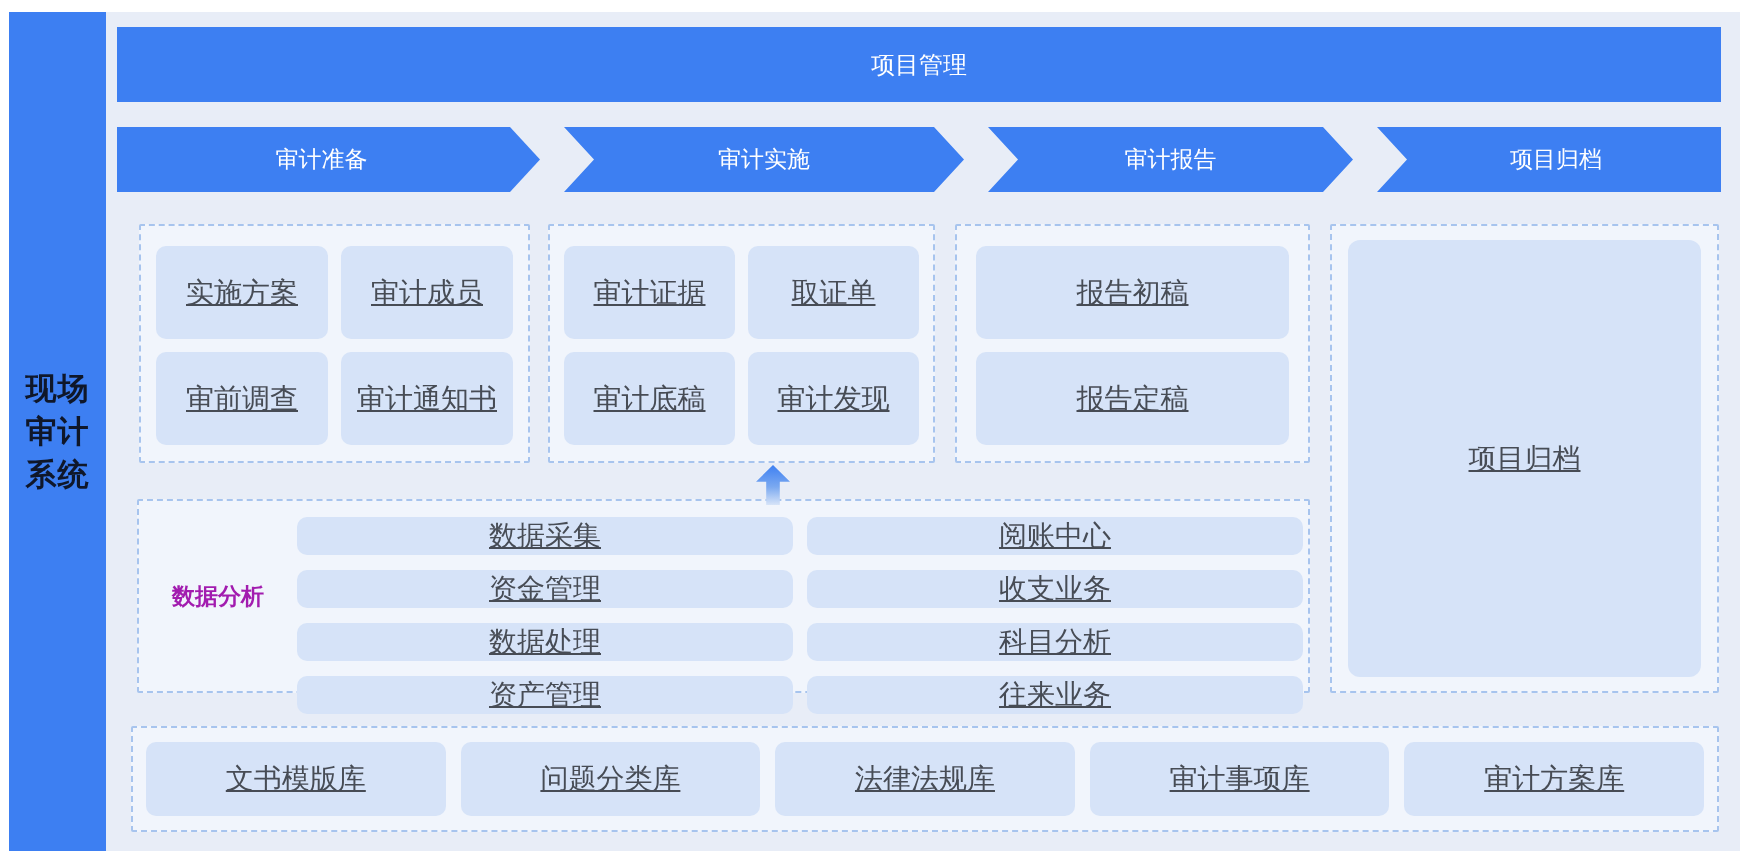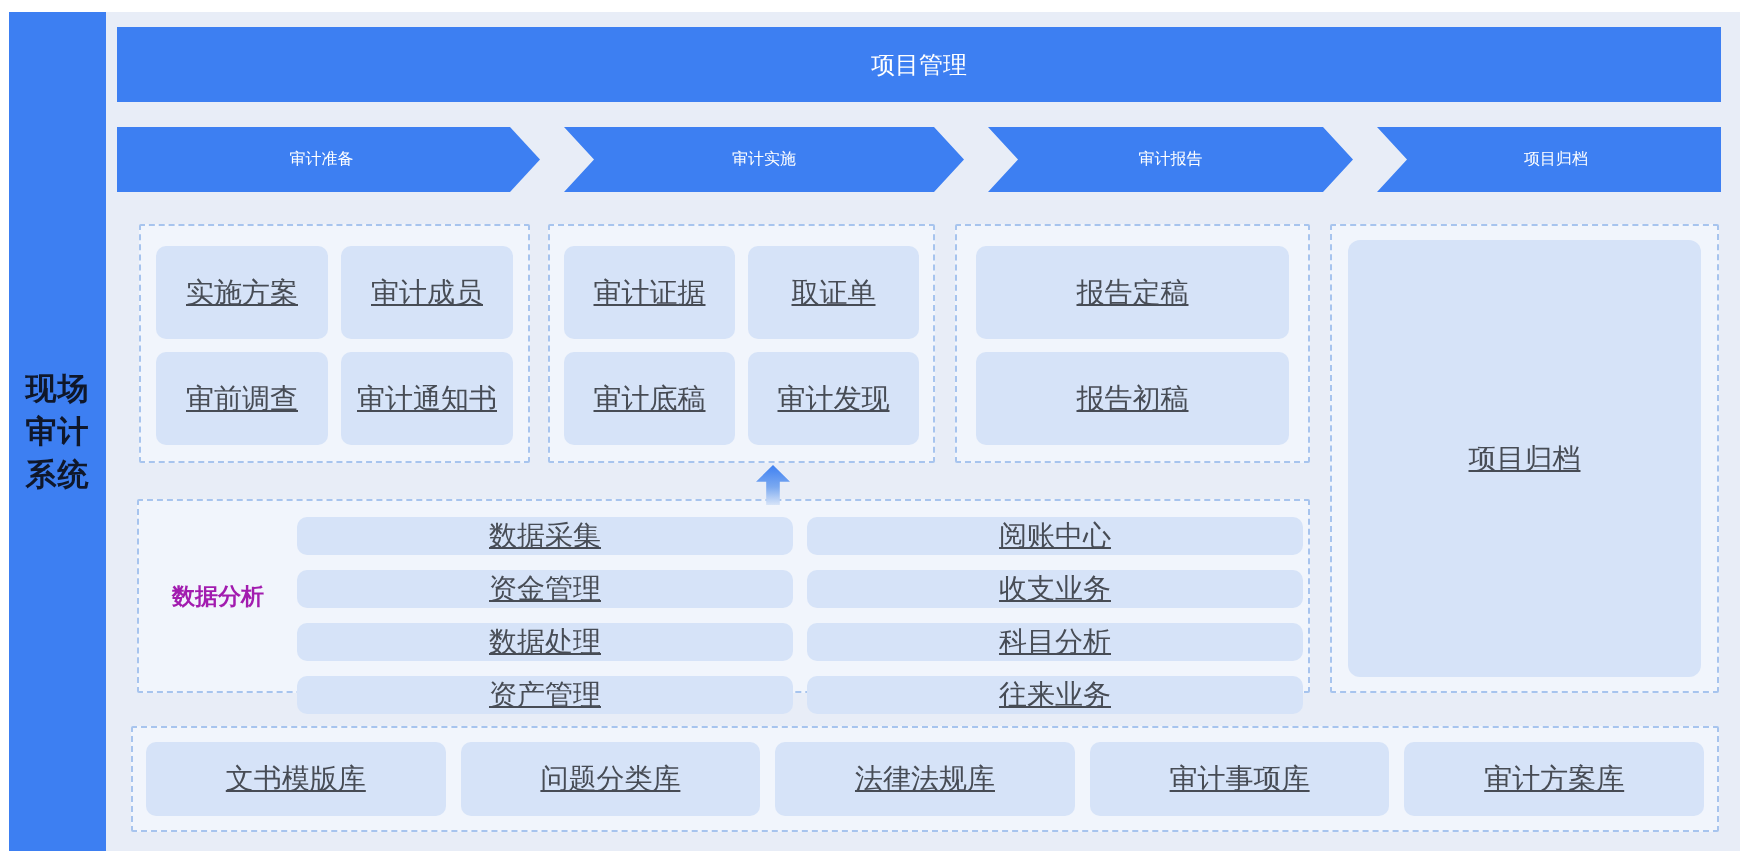--- a/index.html
+++ b/index.html
@@ -3,21 +3,21 @@
 <meta charset="utf-8">
 <style>
   html,body{margin:0;padding:0;background:#ffffff;font-family:"Liberation Sans","DejaVu Sans",sans-serif;}
   #canvas{position:relative;width:1740px;height:868px;background:#ffffff;overflow:hidden;}
   .panel{position:absolute;left:9px;top:12px;width:1731px;height:839px;background:#e8edf7;}
   .sidebar{position:absolute;left:9px;top:12px;width:97px;height:839px;background:#3d7ff2;
            display:flex;flex-direction:column;align-items:center;justify-content:center;}
   .sidebar span{display:block;color:#0f172a;font-size:31px;font-weight:bold;line-height:43px;letter-spacing:1px;}
   .banner{position:absolute;left:117px;top:27px;width:1604px;height:75px;background:#3d7ff2;
           display:flex;align-items:center;justify-content:center;color:#ffffff;font-size:24px;}
-  .stage{position:absolute;top:127px;height:65px;background:#3d7ff2;color:#ffffff;font-size:16px;
+  .stage{position:absolute;top:127px;height:65px;background:#3d7ff2;color:#ffffff;font-size:23px;
          display:flex;align-items:center;justify-content:center;}
   .stage.first{clip-path:polygon(0 0,calc(100% - 30px) 0,100% 50%,calc(100% - 30px) 100%,0 100%);}
   .stage.mid{clip-path:polygon(0 0,calc(100% - 30px) 0,100% 50%,calc(100% - 30px) 100%,0 100%,30px 50%);}
   .stage.last{clip-path:polygon(0 0,100% 0,100% 100%,0 100%,30px 50%);}
   .stage.first .lbl,.stage.mid .lbl{margin-right:14px;}
   .stage.mid .lbl,.stage.last .lbl{margin-left:14px;}
   .dashed{position:absolute;border:2px dashed #a7c4ee;background:#f1f5fc;box-sizing:border-box;border-radius:2px;}
   .grid2{display:grid;grid-template-columns:1fr 1fr;column-gap:13px;row-gap:13px;}
   .module{background:#d6e3f8;border-radius:10px;display:flex;align-items:center;justify-content:center;
           color:#474c55;font-size:28px;text-decoration:underline;}
@@ -63,22 +63,22 @@
   </div>
 
   <div class="dashed grid2" style="left:548px;top:224px;width:387px;height:239px;padding:20px 14px;grid-auto-rows:93px;">
     <div class="module">审计证据</div>
     <div class="module">取证单</div>
     <div class="module">审计底稿</div>
     <div class="module">审计发现</div>
   </div>
 
   <div class="dashed" style="left:955px;top:224px;width:355px;height:239px;padding:20px 19px;display:grid;grid-template-columns:1fr;row-gap:13px;grid-auto-rows:93px;">
+    <div class="module">报告初稿</div>
     <div class="module">报告定稿</div>
-    <div class="module">报告初稿</div>
   </div>
 
   <div class="dashed" style="left:1330px;top:224px;width:389px;height:469px;padding:14px 16px;display:flex;">
     <div class="module" style="flex:1;border-radius:12px;">项目归档</div>
   </div>
 
   <div class="dashed" style="left:137px;top:499px;width:1173px;height:194px;display:flex;">
     <div class="da-label" style="width:158px;flex:none;">数据分析</div>
     <div style="flex:1;display:grid;grid-template-columns:repeat(2,1fr);column-gap:14px;row-gap:15px;padding:16px 5px 15px 0;">
       <div class="module">数据采集</div>

